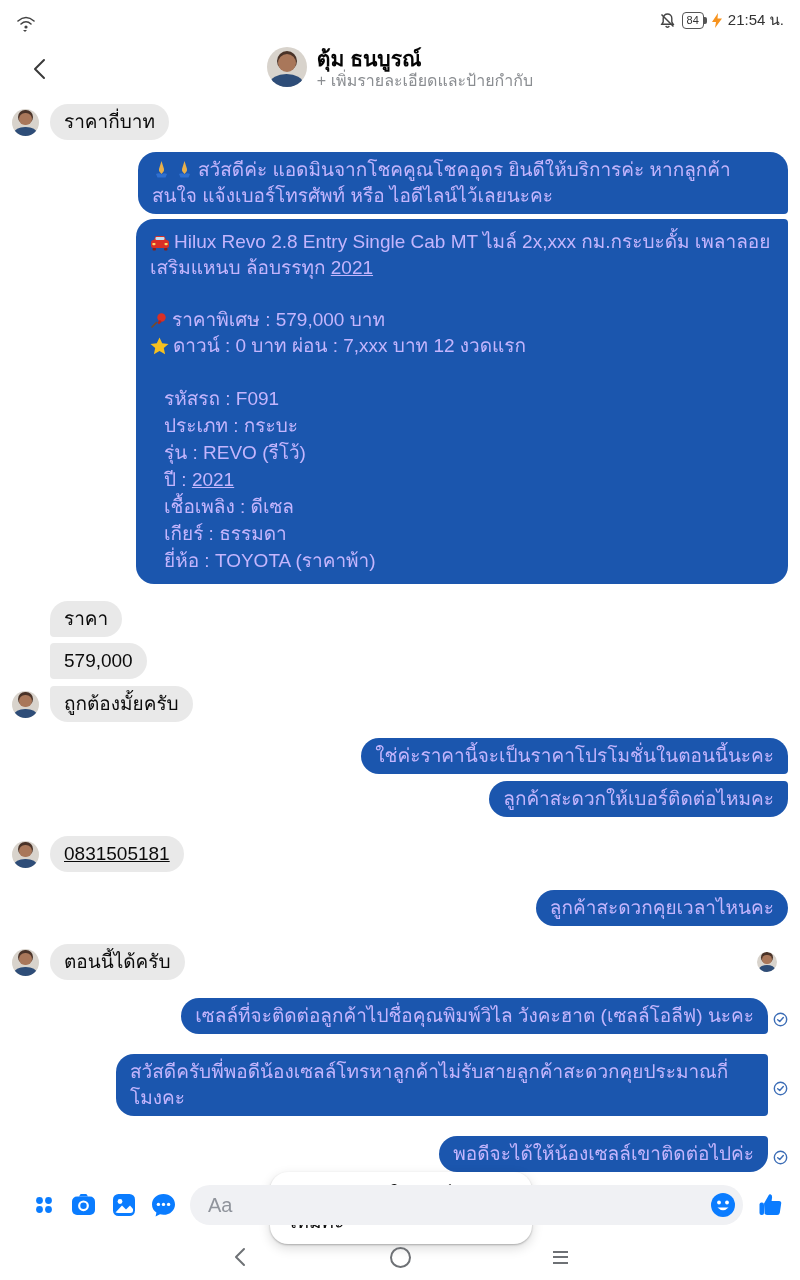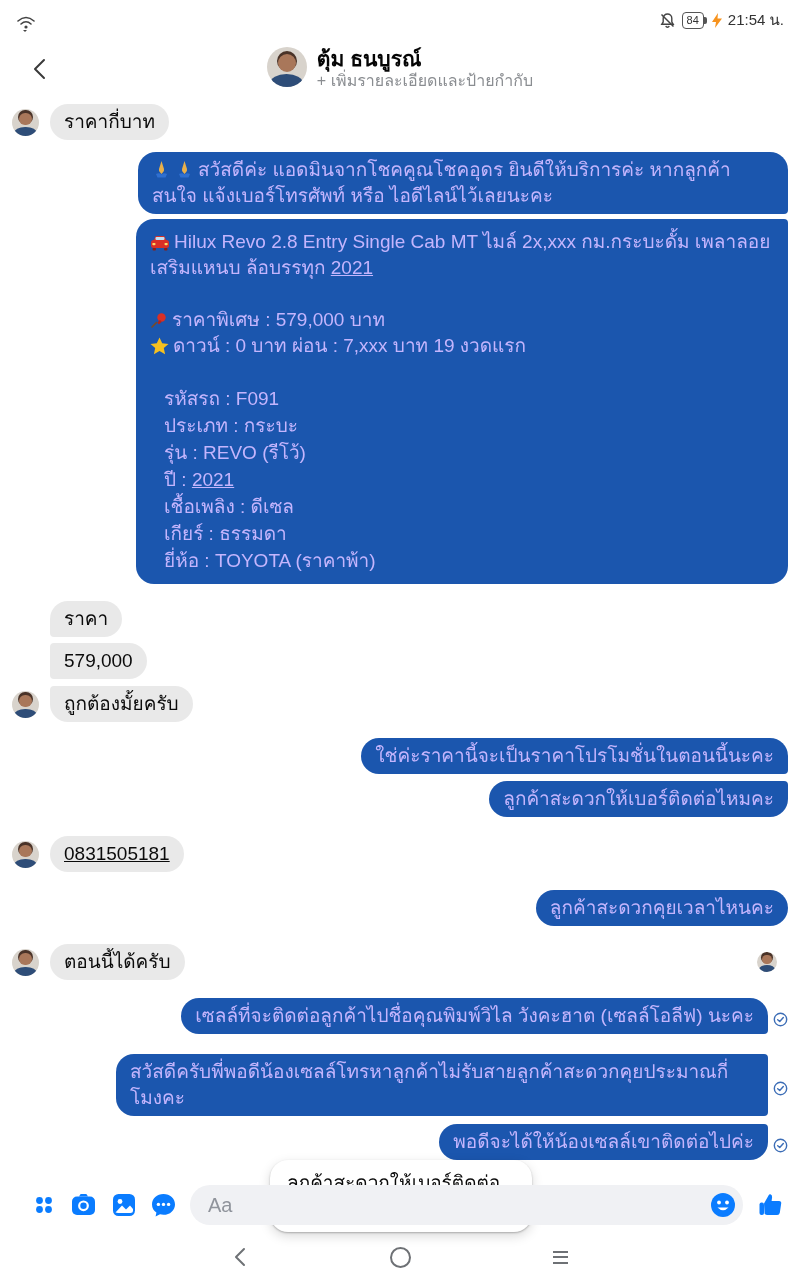--- a/index.html
+++ b/index.html
@@ -136,21 +136,21 @@
             <rect x="14" y="14" width="3.5" height="2.5" rx="1" fill="#8a1f17"></rect>
           </svg><span>Hilux Revo 2.8 Entry Single Cab MT ไมล์ 2x,xxx กม.กระบะดั้ม เพลาลอย เสริมแหนบ ล้อบรรทุก </span><span class="msg-link">2021</span></div>
       <div class="blank"></div>
       <div><svg class="inline-ic" width="18" height="18" viewBox="0 0 18 18">
             <circle cx="11.5" cy="6.5" r="4.2" fill="#d93025"></circle>
             <rect x="8.2" y="9.2" width="2.6" height="4" rx="1" transform="rotate(45 9.5 11.2)" fill="#b3251c"></rect>
             <line x1="6.5" y1="11.5" x2="2" y2="16" stroke="#7a4a23" stroke-width="1.6" stroke-linecap="round"></line>
           </svg><span>ราคาพิเศษ : 579,000 บาท</span></div>
       <div><svg class="inline-ic" width="19" height="18" viewBox="0 0 19 18">
             <polygon points="9.5,0.5 12.2,6.2 18.5,6.9 13.8,11.1 15.1,17.3 9.5,14.1 3.9,17.3 5.2,11.1 0.5,6.9 6.8,6.2" fill="#f6c01f"></polygon>
-          </svg><span>ดาวน์ : 0 บาท ผ่อน : 7,xxx บาท 19 งวดแรก</span></div>
+          </svg><span>ดาวน์ : 0 บาท ผ่อน : 7,xxx บาท 12 งวดแรก</span></div>
       <div class="blank"></div>
       <div class="specs">
         <div class="spec-line">รหัสรถ : F091</div>
         <div class="spec-line">ประเภท : กระบะ</div>
         <div class="spec-line">รุ่น : REVO (รีโว้)</div>
         <div class="spec-line"><span>ปี : </span><span class="msg-link">2021</span></div>
         <div class="spec-line">เชื้อเพลิง : ดีเซล</div>
         <div class="spec-line">เกียร์ : ธรรมดา</div>
         <div class="spec-line">ยี่ห้อ : TOYOTA (ราคาพ้า)</div>
       </div>
@@ -201,21 +201,21 @@
         <polyline points="5,8.2 7.2,10.2 11,5.8" fill="none" stroke="#3c6db6" stroke-width="1.5" stroke-linecap="round" stroke-linejoin="round"></polyline>
       </svg>
   </div>
   <div class="row right" style="margin-top:20px">
     <div class="bubble blue rt rb">สวัสดีครับพี่พอดีน้องเซลล์โทรหาลูกค้าไม่รับสายลูกค้าสะดวกคุยประมาณกี่โมงคะ</div>
     <svg class="receipt" viewBox="0 0 16 16">
         <circle cx="8" cy="8" r="6.6" fill="none" stroke="#3c6db6" stroke-width="1.5"></circle>
         <polyline points="5,8.2 7.2,10.2 11,5.8" fill="none" stroke="#3c6db6" stroke-width="1.5" stroke-linecap="round" stroke-linejoin="round"></polyline>
       </svg>
   </div>
-  <div class="row right" style="margin-top:8px">
+  <div class="row right" style="margin-top:20px">
     <div class="bubble blue rt">พอดีจะได้ให้น้องเซลล์เขาติดต่อไปค่ะ</div>
     <svg class="receipt" viewBox="0 0 16 16">
         <circle cx="8" cy="8" r="6.6" fill="none" stroke="#3c6db6" stroke-width="1.5"></circle>
         <polyline points="5,8.2 7.2,10.2 11,5.8" fill="none" stroke="#3c6db6" stroke-width="1.5" stroke-linecap="round" stroke-linejoin="round"></polyline>
       </svg>
   </div>
 
   <div class="floating-card">ลูกค้าสะดวกให้เบอร์ติดต่อ ไหมคะ</div>
 
 </div>

